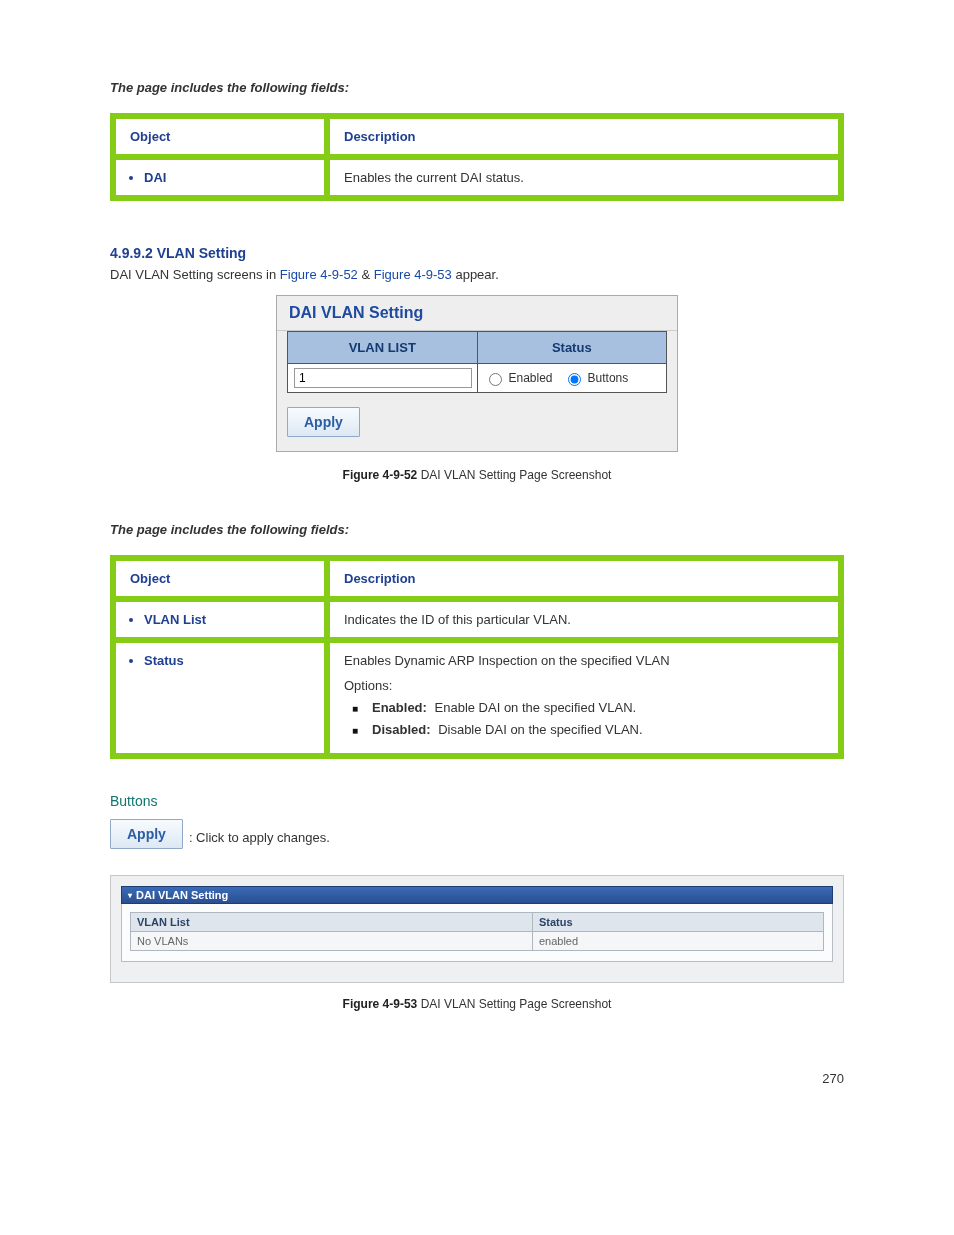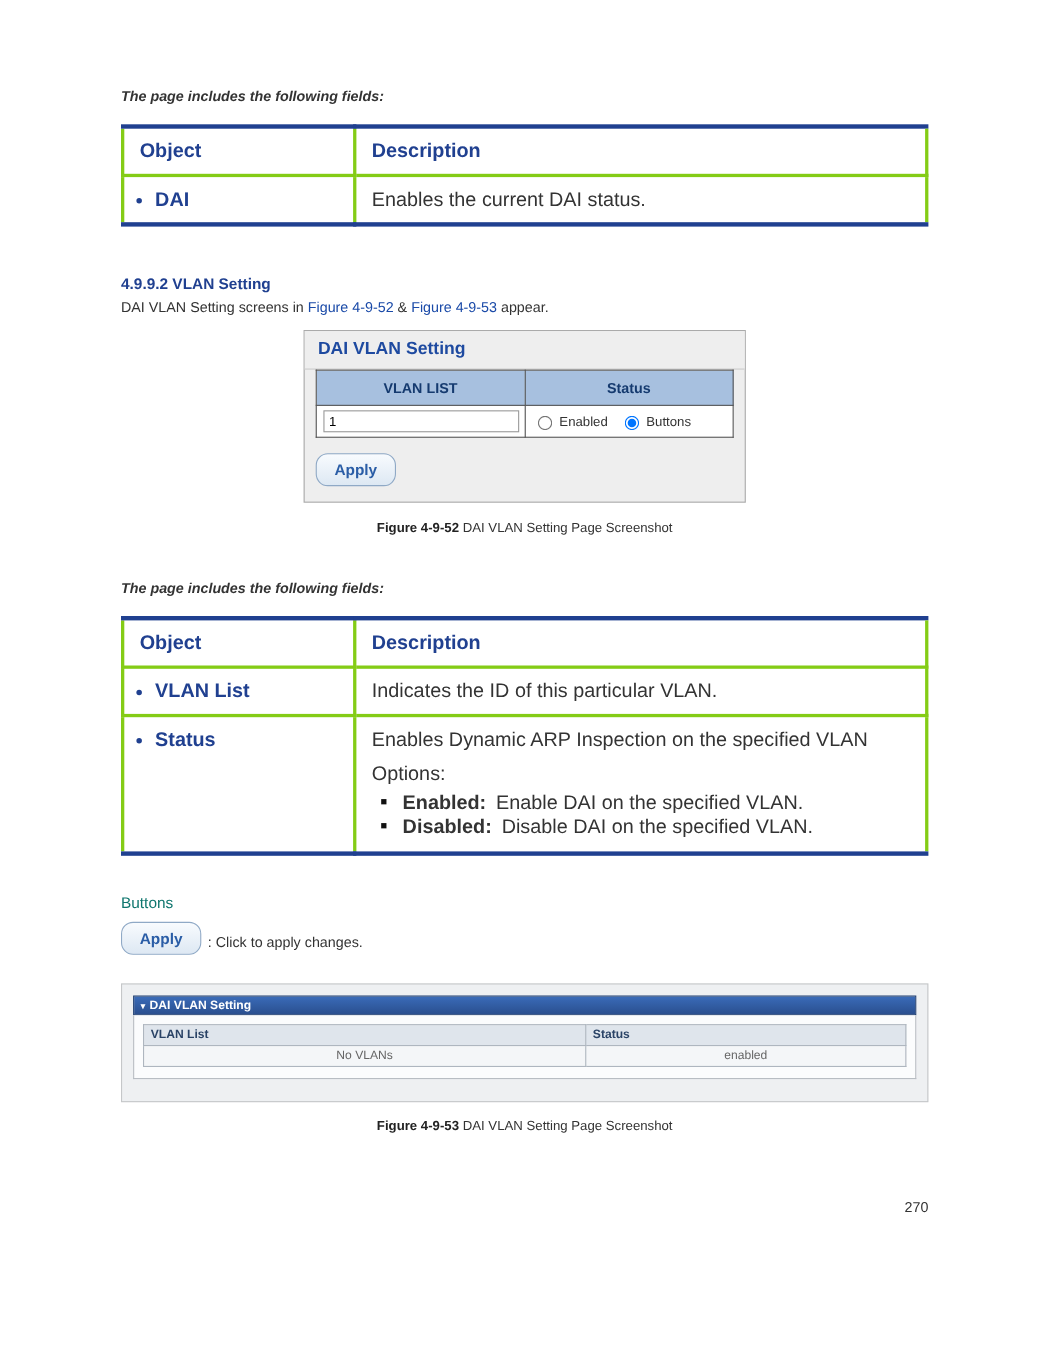--- a/index.html
+++ b/index.html
@@ -17,24 +17,24 @@
     font-style: italic;
   }
   .doc-table {
     border-collapse: collapse;
     width: 100%;
     border-top: 4px solid #204090;
     border-bottom: 4px solid #204090;
     margin-bottom: 10px;
   }
   .doc-table td {
-    border: 3px solid #84cc16;
+    border: 6px solid #84cc16;
     padding: 10px 14px;
     vertical-align: top;
-    font-size: 18px;
+    font-size: 13px;
     color: #333;
   }
   .doc-table thead td {
     color: #204090;
     font-weight: bold;
     padding: 10px 14px;
   }
   .doc-table .col-object {
     width: 180px;
   }
@@ -124,21 +124,21 @@
     display: flex;
     align-items: center;
     gap: 4px;
     white-space: nowrap;
   }
   .radio-wrap label { margin-right: 6px; }
   .apply-btn {
     display: inline-block;
     background: linear-gradient(#f8fbfe,#dde8f3);
     border: 1px solid #8fa9c6;
-    border-radius: 11px;
+    border-radius: 1px;
     color: #2a5da6;
     font-weight: bold;
     padding: 6px 16px;
     margin: 14px 0 0 10px;
     font-size: 14px;
   }
   .caption {
     text-align: center;
     font-size: 12px;
     margin: 2px 0 4px 0;
@@ -192,21 +192,20 @@
     border: 1px solid #aeb6bf;
     text-align: left;
     font-weight: bold;
     padding: 3px 6px;
   }
   .status-table td {
     border: 1px solid #aeb6bf;
     padding: 3px 6px;
     color: #666;
     background: #f4f6f8;
-    text-align: center;
   }
   .page-num {
     text-align: right;
     margin-top: 60px;
     font-size: 13px;
     color: #333;
   }
 </style>
 </head>
 <body>

